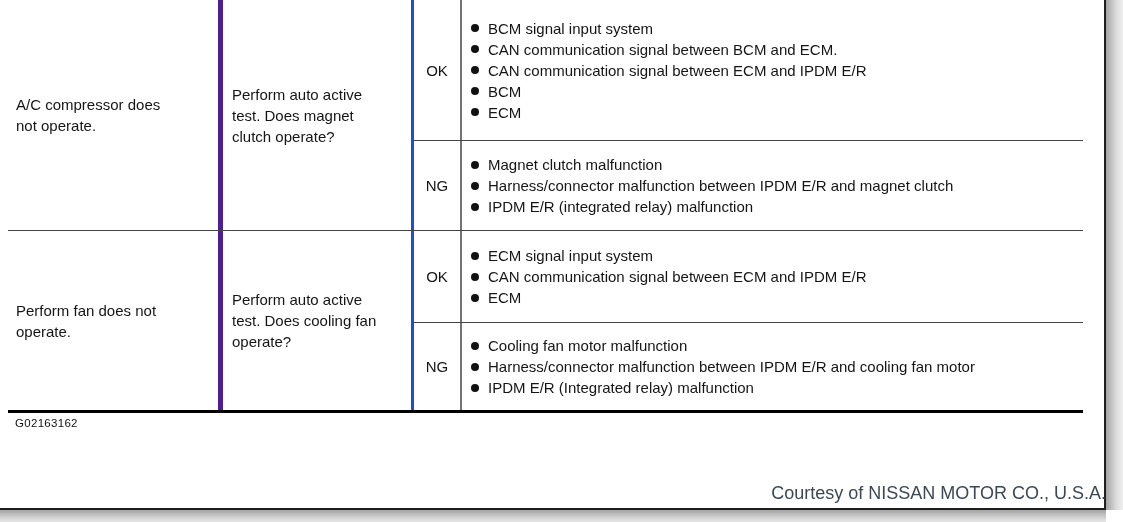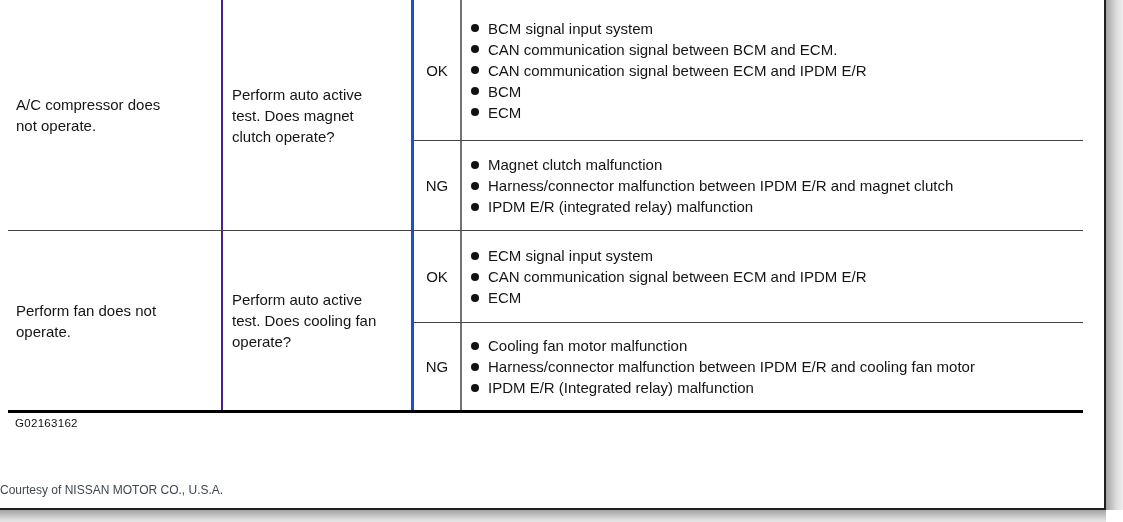--- a/index.html
+++ b/index.html
@@ -40,21 +40,21 @@
     width: 1075px;
     border-bottom: 3px solid #000000;
     box-sizing: border-box;
     font-size: 15px;
     line-height: 21px;
   }
   .t-row { display: flex; box-sizing: border-box; }
   .t-row.sep { border-bottom: 1px solid #444444; }
   .cell-symptom {
     width: 215px;
-    border-right: 2px solid #4c1d95;
+    border-right: 5px solid #4c1d95;
     display: flex; align-items: center;
     padding-left: 8px;
     box-sizing: border-box;
     white-space: pre-line;
   }
   .cell-check {
     width: 191px;
     border-right: 3px solid #1d4ed8;
     display: flex; align-items: center;
     padding-left: 9px;
@@ -89,22 +89,22 @@
     position: absolute;
     left: 15px; top: 417px;
     font-size: 11.5px;
     letter-spacing: 0.3px;
     color: #111111;
   }
   .courtesy {
     position: absolute;
     left: 0; top: 483px;
     width: 1106px;
-    text-align: left;
-    font-size: 12px;
+    text-align: right;
+    font-size: 18px;
     color: #3d4852;
   }
 </style>
 </head>
 <body>
 
 <div class="page">
   <div class="diag-table" id="diag-table">
       <div class="t-row sep" style="height: 231px;">
         <div class="cell-symptom">A/C compressor does

